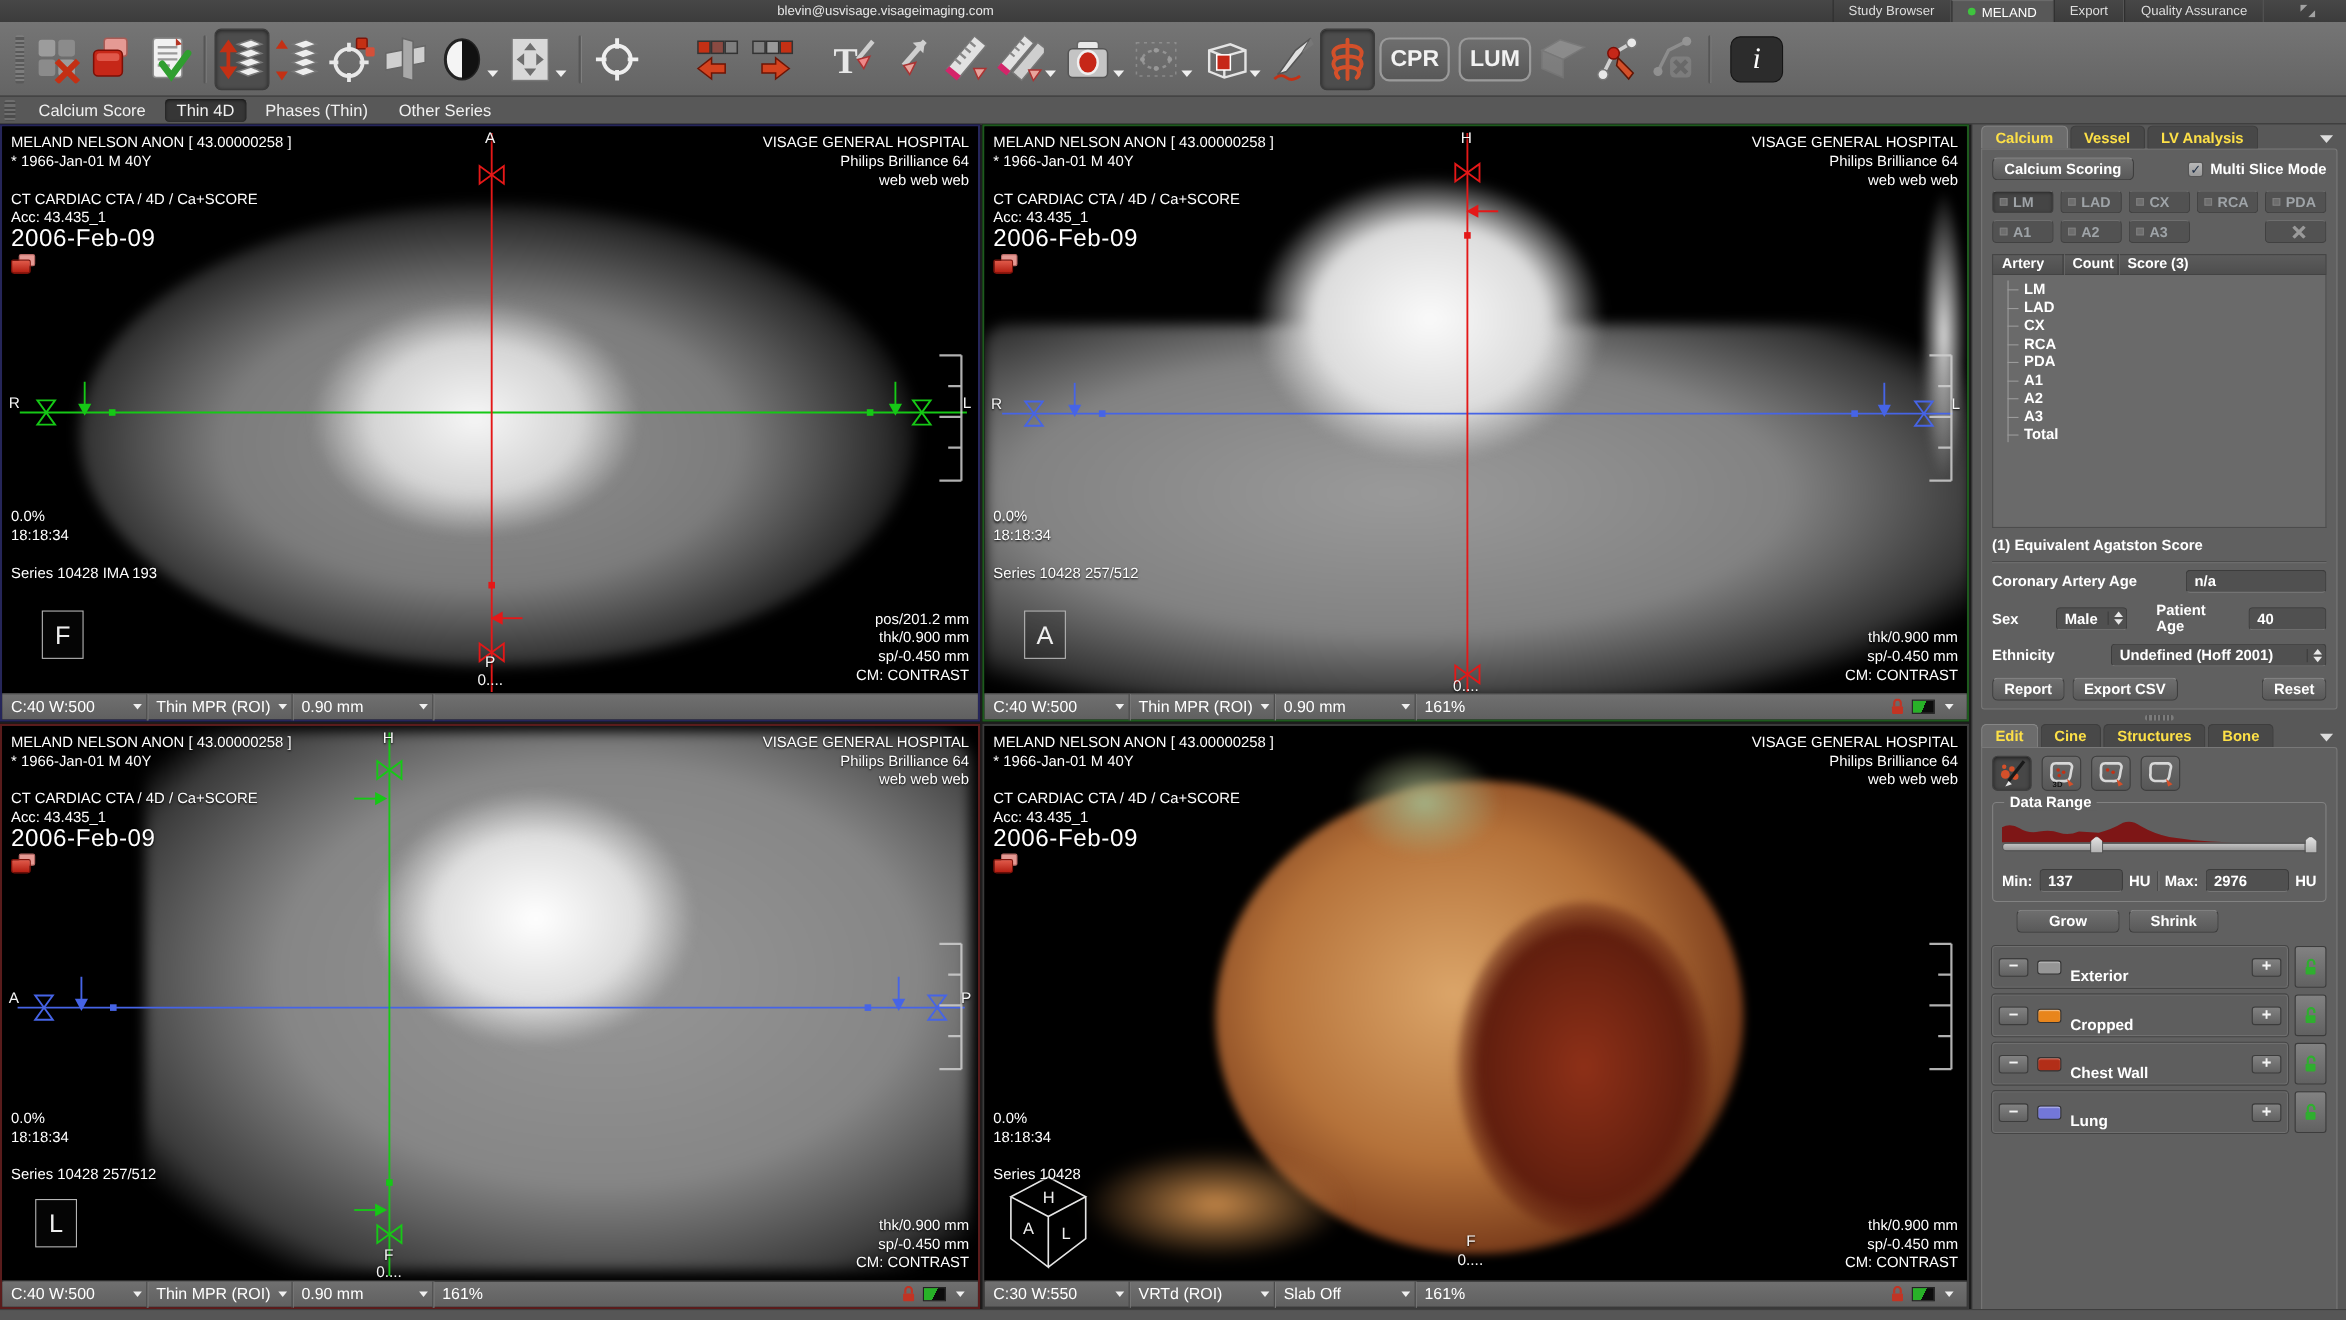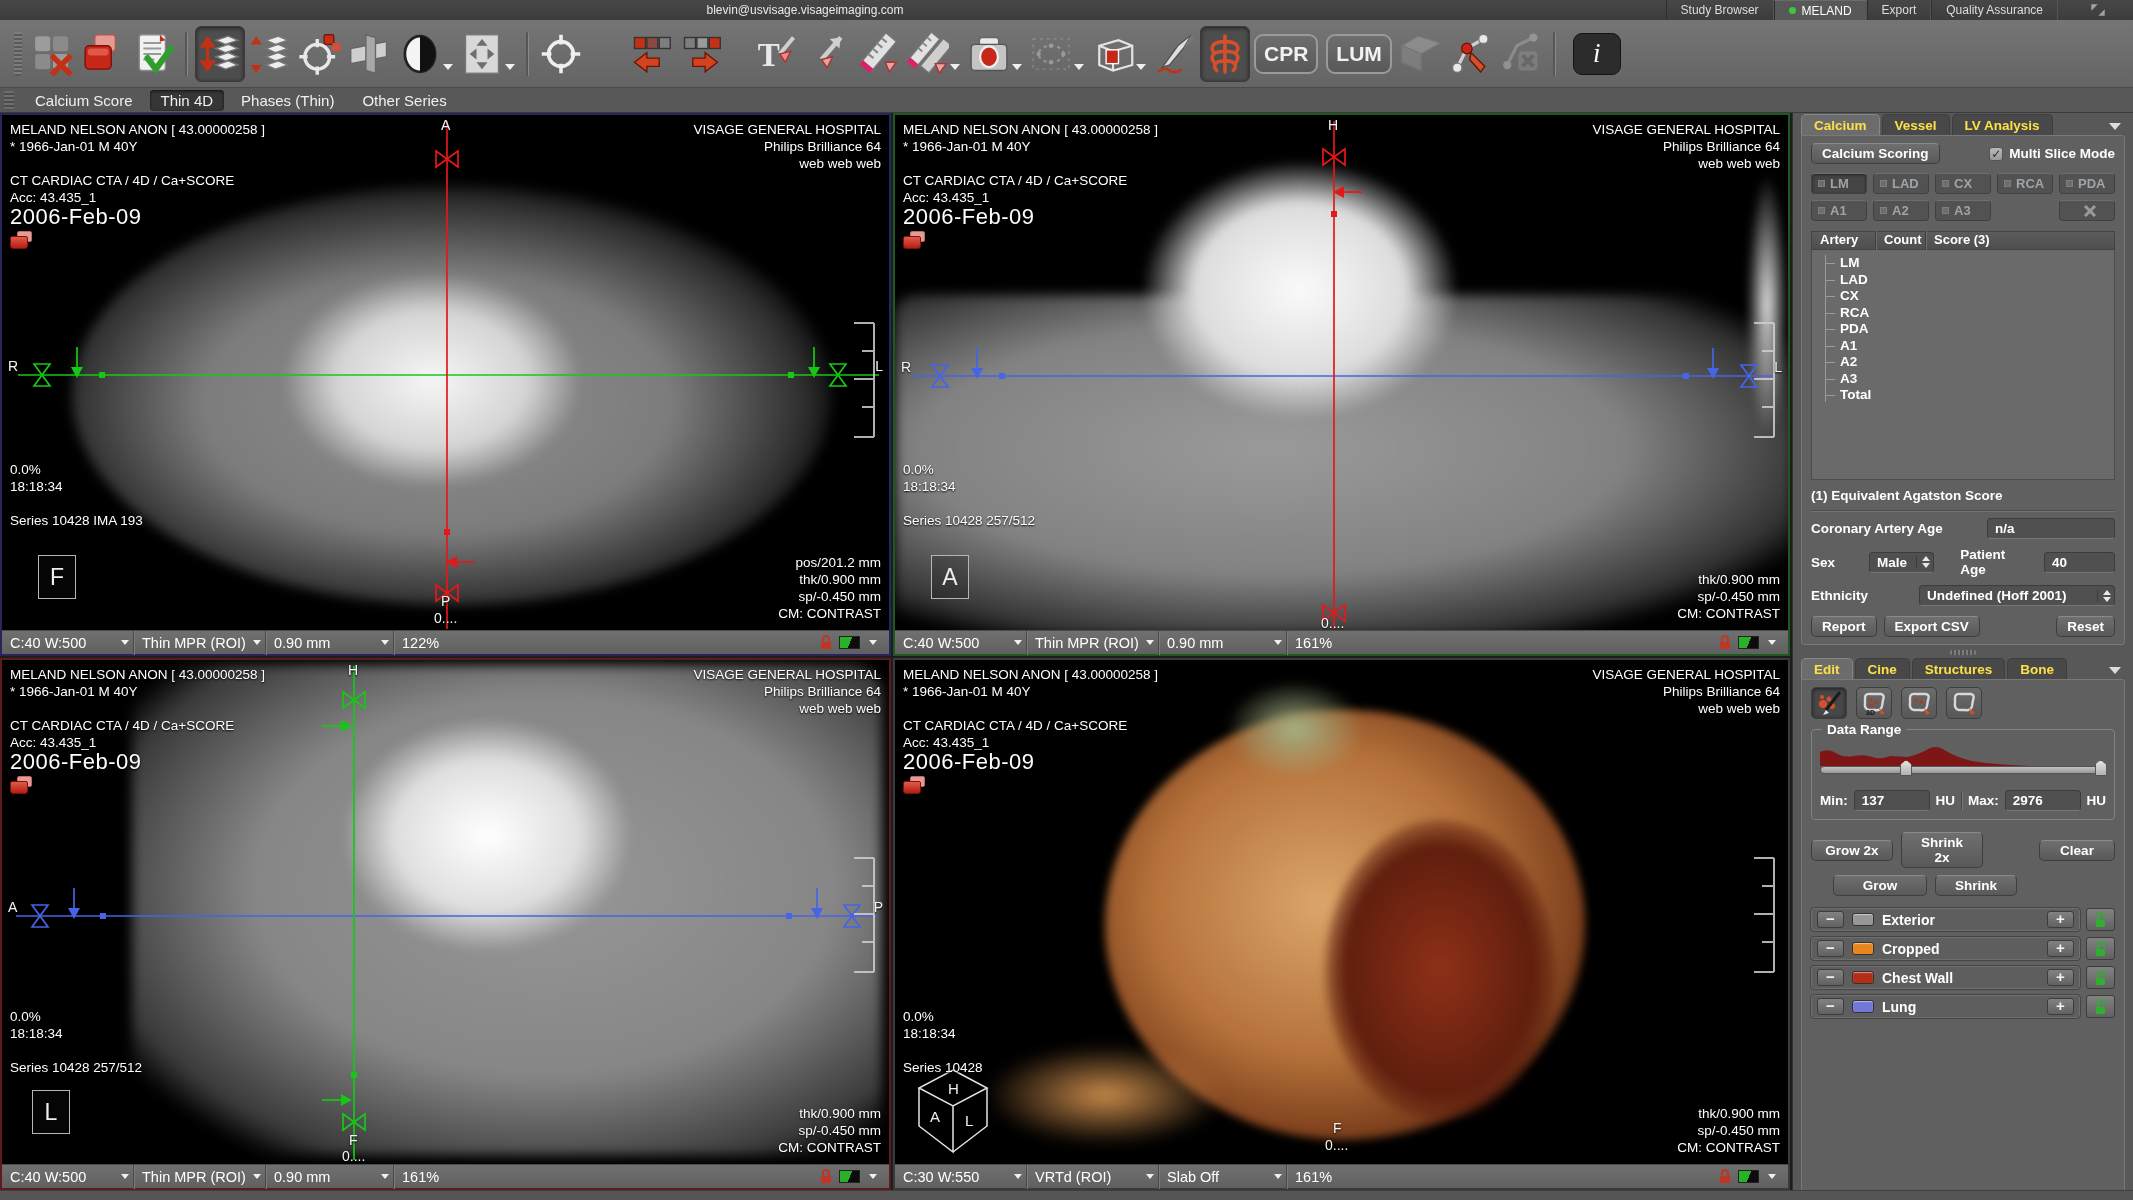--- a/index.html
+++ b/index.html
@@ -133,21 +133,21 @@
   .handle { position:absolute; top:16px; width:12px; height:16px; background:linear-gradient(#e2e2e2,#b2b2b2);
             border:1px solid #555; clip-path:polygon(0 32%,50% 0,100% 32%,100% 100%,0 100%); }
   .mmrow { display:flex; align-items:center; gap:6px; margin-top:6px; color:#fff; font-size:13.5px; font-weight:bold; }
   .strrow { display:flex; gap:6px; margin-top:6px; }
   .strbox { flex:1; display:flex; align-items:center; gap:8px; background:#5e5e5e; border:1px solid #6f6f6f;
             outline:1px solid #454545; border-radius:3px; padding:2px 5px; }
   .pm { width:27px; height:17px; background:linear-gradient(#828282,#616161); border:1px solid #3c3c3c; border-radius:3px;
         color:#f4f4f4; font-size:15px; font-weight:bold; line-height:14px; text-align:center; }
   .pm.plus { margin-left:auto; }
   .swatch { width:22px; height:13px; border-radius:3px; border:1px solid #333; box-shadow:inset 0 1px 1px rgba(255,255,255,.5); }
-  .strname { color:#fff; font-size:14px; font-weight:bold; }
+  .strname { color:#fff; font-size:14px; font-weight:bold;margin-top:16px; }
   .lockbtn { width:29px; background:linear-gradient(#828282,#616161); border:1px solid #3c3c3c; border-radius:3px;
              display:flex; align-items:center; justify-content:center; }
   .grip2 { width:26px; height:5px; margin:5px auto 2px; background:repeating-linear-gradient(90deg,#7c7c7c 0 2px,#515151 2px 4px); border-radius:2px;}
   .bottomstrip { position:absolute; left:0; top:1190px; width:2133px; height:10px; background:#565656; border-top:1px solid #3e3e3e; }
 </style>
 </head>
 <body>
 
 <header class="topbar">
   <div class="topbar-user">blevin@usvisage.visageimaging.com</div>
@@ -470,33 +470,20 @@
         <span class="scaret"></span>
       </div>
     <div class="seg seg2">
         <span>Thin MPR (ROI)</span>
         <span class="scaret"></span>
       </div>
     <div class="seg seg3">
         <span>0.90 mm</span>
         <span class="scaret"></span>
       </div>
-    <div class="seg seg4">
-        <span>122%</span>
-      <div class="stico">
-        <span class="lockic">
-            <svg width="12" height="15" viewBox="0 0 12 15">
-              <path d="M3,7 V4 a3,3 0 0 1 6,0 V7" stroke="#c23424" stroke-width="2" fill="none"></path>
-              <rect x="1" y="7" width="10" height="7" rx="1" fill="#c23424"></rect>
-            </svg>
-          </span>
-        <span class="flagic"></span>
-        <span class="scaret" style="margin-left:2px;"></span>
-      </div>
-    </div>
   </div>
 </section>
 
 <section class="vp" style="left: 893px; top: 113px; width: 897px; height: 543px; border-color: rgb(30, 90, 30);">
   <div class="vp-canvas">
     <div class="anat" style="left:0px;top:180px;width:897px;height:340px;background:radial-gradient(ellipse at 42% 45%, #9a9a9a, #828282 48%, #333 74%, transparent 82%);filter:blur(6px);border-radius:20px;"></div>
     <div class="anat" style="left:240px;top:40px;width:330px;height:270px;background:radial-gradient(#fafafa, #dcdcdc 45%, transparent 68%);filter:blur(5px);"></div>
     <div class="anat" style="left:852px;top:60px;width:40px;height:260px;background:radial-gradient(#e4e4e4, transparent 72%);filter:blur(4px);"></div>
     <svg class="xhair" width="897" height="519" viewBox="0 0 897 519">
       <g class="xg" style="color: rgb(70, 100, 230);">
@@ -919,25 +906,20 @@
       <div class="mmrow">
         <span>Min:</span>
         <span class="field" style="width:86px;">137</span>
         <span>HU</span>
         <span style="width:1px;height:18px;background:#474747;box-shadow:1px 0 0 #777;"></span>
         <span>Max:</span>
         <span class="field" style="width:86px;">2976</span>
         <span>HU</span>
       </div>
     </div>
-    <div class="row" style="margin-top:12px;gap:8px;">
-      <span class="sbtn" style="width:82px;">Grow 2x</span>
-      <span class="sbtn" style="width:82px;">Shrink 2x</span>
-      <span class="sbtn" style="width:76px;margin-left:auto;">Clear</span>
-    </div>
     <div class="row" style="margin-top:7px;gap:8px;">
       <span class="sbtn" style="width:94px;margin-left:22px;">Grow</span>
       <span class="sbtn" style="width:82px;">Shrink</span>
     </div>
 
     <div style="margin-top:12px;">
       <div class="strrow">
         <div class="strbox">
           <span class="pm">−</span>
           <span class="swatch" style="background: rgb(150, 150, 150);"></span>

